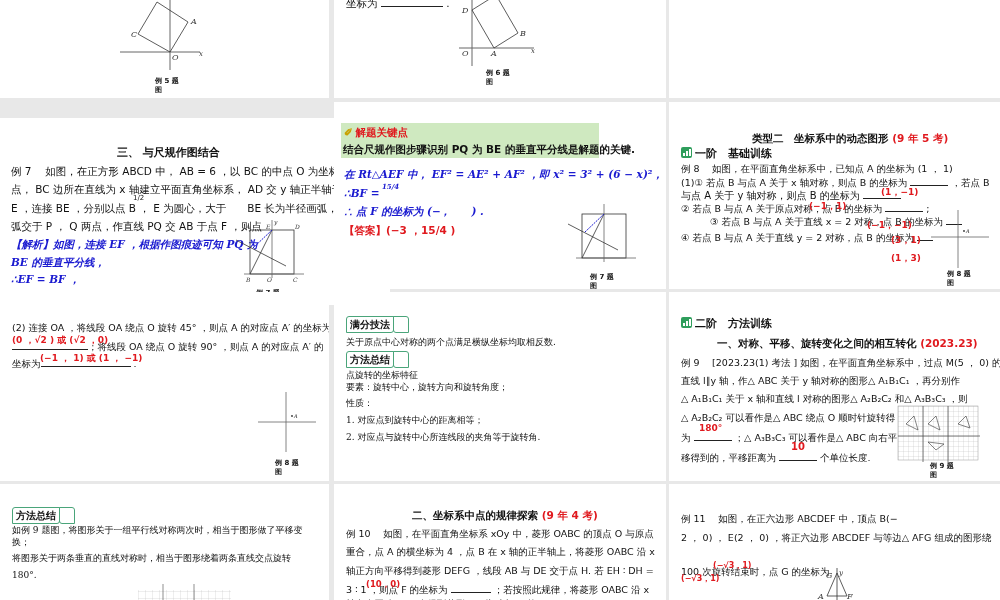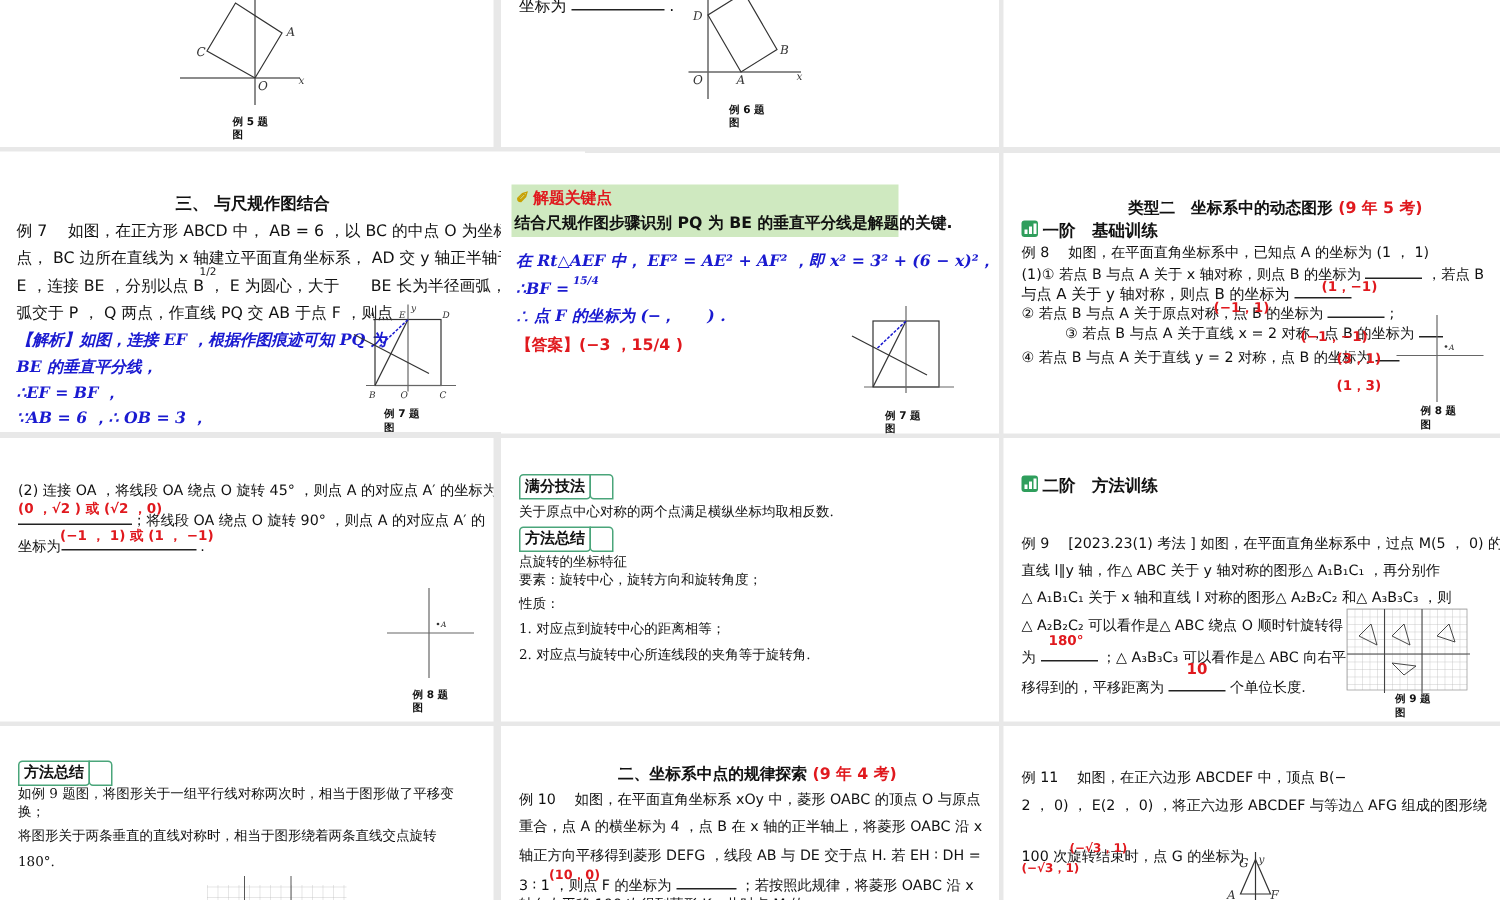--- a/index.html
+++ b/index.html
@@ -52,21 +52,21 @@
     <text x="3" y="56" font-size="8" font-style="italic" fill="#333">O</text>
     <text x="32" y="56" font-size="8" font-style="italic" fill="#333">A</text>
     <text x="72" y="53" font-size="7" font-style="italic" fill="#333">x</text>
   </svg>
   <div class="cap" style="left:152px;top:69px;width:20px;white-space:pre;">例 6 题
 图</div>
 </div>
 
 <div class="panel" style="left:669px;top:0;width:331px;height:98px;"></div>
 
-<div class="panel" style="left:0;top:101px;width:390px;height:187px;">
+<div class="panel" style="left:0;top:118px;width:390px;height:187px;">
   <div class="h-title" style="left:117px;top:27px;">三、 与尺规作图结合</div>
   <div class="t sans" style="left:11px;top:47px;">例 7　 如图，在正方形 ABCD 中， AB = 6 ，以 BC 的中点 O 为坐标原</div>
   <div class="t sans" style="left:11px;top:65px;">点， BC 边所在直线为 x 轴建立平面直角坐标系， AD 交 y 轴正半轴于点</div>
   <div class="t sans" style="left:133px;top:74px;font-size:7px;">1/2</div>
   <div class="t sans" style="left:11px;top:84px;">E ，连接 BE ，分别以点 B ， E 为圆心，大于　　BE 长为半径画弧，两</div>
   <div class="t sans" style="left:11px;top:102px;">弧交于 P ， Q 两点，作直线 PQ 交 AB 于点 F ，则点</div>
   <div class="t blue" style="left:11px;top:120px;">【解析】如图，连接 EF ，根据作图痕迹可知 PQ 为</div>
   <div class="t blue" style="left:11px;top:138px;">BE 的垂直平分线，</div>
   <div class="t blue" style="left:11px;top:155px;">∴EF = BF ，</div>
   <div class="t blue" style="left:11px;top:172px;">∵AB = 6 ，∴ OB = 3 ，</div>
@@ -186,20 +186,23 @@
   <div class="t" style="left:12px;top:89px;font-size:9px;">要素：旋转中心，旋转方向和旋转角度；</div>
   <div class="t" style="left:12px;top:105px;font-size:9px;">性质：</div>
   <div class="t" style="left:12px;top:122px;font-size:9px;">1. 对应点到旋转中心的距离相等；</div>
   <div class="t" style="left:12px;top:139px;font-size:9px;">2. 对应点与旋转中心所连线段的夹角等于旋转角.</div>
 </div>
 
 <div class="panel" style="left:669px;top:292px;width:331px;height:189px;">
   <div class="t sans b" style="left:12px;top:25px;font-size:11px;">
     <span class="stage-ico"><i style="left:2px;height:3px"></i><i style="left:5px;height:5px"></i><i style="left:8px;height:7px"></i></span><span>二阶　方法训练</span>
   </div>
+  <div class="h-title" style="left:48px;top:45px;font-size:10.5px;">
+    <span>一、对称、平移、旋转变化之间的相互转化</span> <span class="red">(2023.23)</span>
+  </div>
   <div class="t sans" style="left:12px;top:64px;font-size:9.5px;">例 9　 [2023.23(1) 考法 ] 如图，在平面直角坐标系中，过点 M(5 ， 0) 的</div>
   <div class="t sans" style="left:12px;top:82px;font-size:9.5px;">直线 l∥y 轴，作△ ABC 关于 y 轴对称的图形△ A₁B₁C₁ ，再分别作</div>
   <div class="t sans" style="left:12px;top:100px;font-size:9.5px;">△ A₁B₁C₁ 关于 x 轴和直线 l 对称的图形△ A₂B₂C₂ 和△ A₃B₃C₃ ，则</div>
   <div class="t sans" style="left:12px;top:119px;font-size:9.5px;">△ A₂B₂C₂ 可以看作是△ ABC 绕点 O 顺时针旋转得</div>
   <div class="t sans" style="left:12px;top:138px;font-size:9.5px;">
     <span>为</span> <span class="blank" style="width:38px;"></span> <span>；△ A₃B₃C₃ 可以看作是△ ABC 向右平</span>
   </div>
   <div class="t sans" style="left:12px;top:158px;font-size:9.5px;">
     <span>移得到的，平移距离为</span> <span class="blank" style="width:38px;"></span> <span>个单位长度.</span>
   </div>

